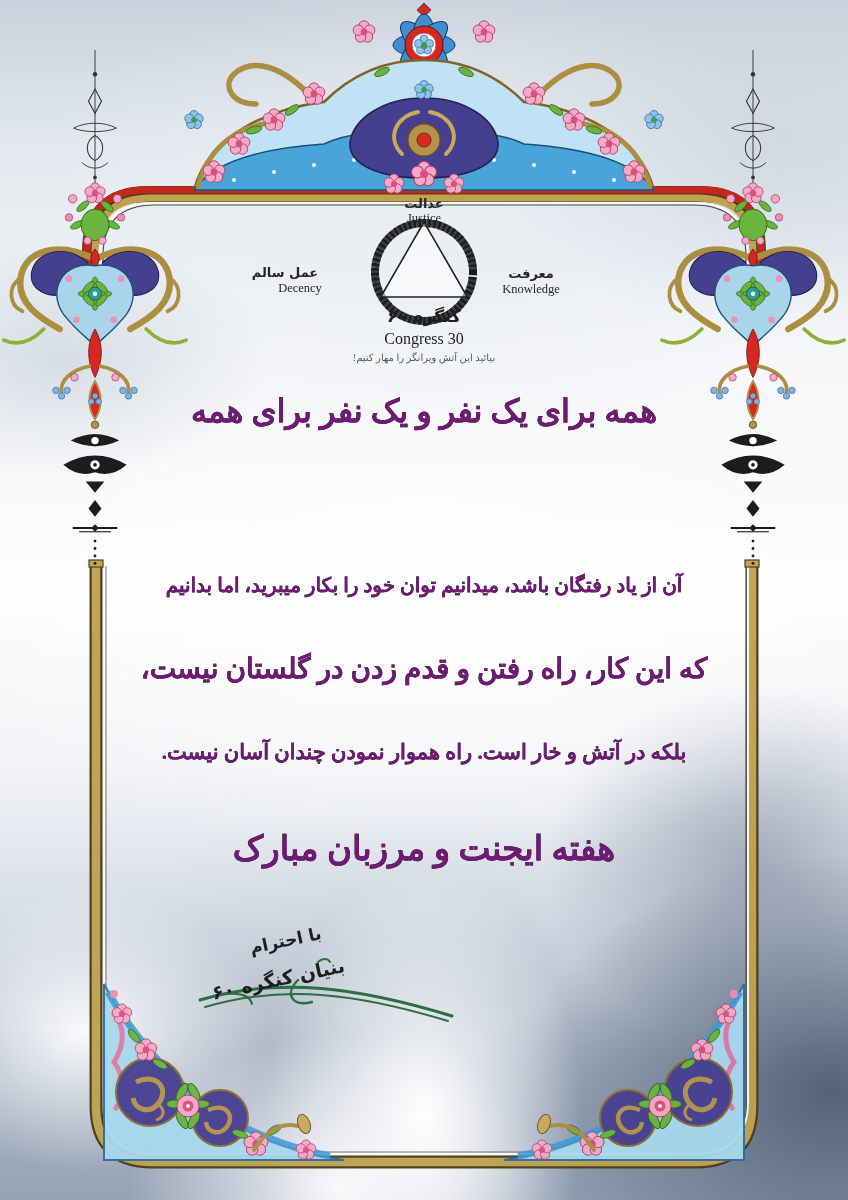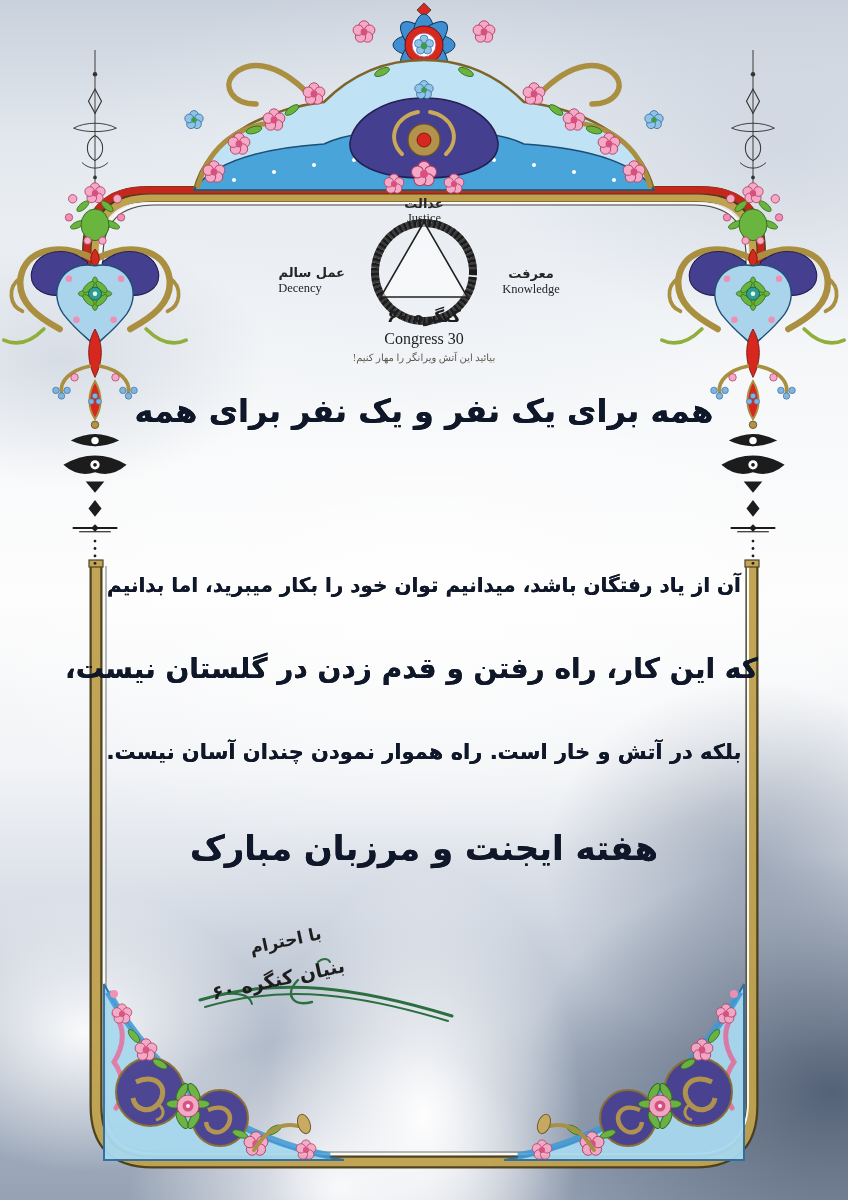--- a/index.html
+++ b/index.html
@@ -24,21 +24,21 @@
   .art{position:absolute;inset:0;z-index:1;}
   
   .txt{position:absolute;z-index:2;color:#1a1a1a;}
   .fa{direction:rtl;unicode-bidi:isolate;}
   .center{left:90px;right:90px;text-align:center;white-space:nowrap;}
   .logo-fa{font-weight:bold;font-size:13px;color:#262626;}
   .logo-en{font-family:"Liberation Serif","DejaVu Serif",serif;font-size:12.5px;color:#262626;text-align:center;}
   .congress-fa{font-weight:bold;font-size:17px;color:#1e1e1e;letter-spacing:1px;}
   .congress-en{font-family:"Liberation Serif","DejaVu Serif",serif;font-size:16px;color:#1e1e1e;}
   .tagline{font-size:10px;color:#5a564e;font-family:Liberation Serif, serif;}
-  .callig{font-weight:bold;color:#0f172a;text-shadow:0 0 .6px #151515;}
+  .callig{font-weight:bold;color:#701a75;text-shadow:0 0 .6px #151515;font-family:Liberation Serif, serif;}
   .sig-txt{font-weight:bold;color:#1d1d1d;transform:rotate(-12deg);transform-origin:left center;}
 </style>
 </head>
 <body>
 
 <div class="page">
   <div class="sky"></div>
 
   <svg class="art" width="848" height="1200" viewBox="0 0 848 1200">
     <defs>
@@ -282,21 +282,21 @@
       <path d="M 205 1007 C 285 983 362 995 448 1021" stroke-width="2"></path>
       <path d="M 214 996 C 238 991 250 995 252 1004" stroke-width="2"></path>
       <path d="M 298 980 C 284 994 292 1007 312 1002" stroke-width="2.4"></path>
       <path d="M 318 962 C 322 958 328 958 330 962" stroke-width="2"></path>
     </g>
   </svg>
 
   <div class="txt fa logo-fa center" style="top:196px">عدالت</div>
   <div class="txt logo-en center" style="top:211px">Justice</div>
 
-  <div class="txt fa logo-fa" style="left:255px;width:90px;top:265px;">عمل سالم</div>
+  <div class="txt fa logo-fa" style="left:240px;width:90px;top:265px;text-align:center">عمل سالم</div>
   <div class="txt logo-en" style="left:255px;width:90px;top:281px;text-align:center">Decency</div>
 
   <div class="txt fa logo-fa" style="left:486px;width:90px;top:266px;text-align:center">معرفت</div>
   <div class="txt logo-en" style="left:486px;width:90px;top:282px;text-align:center">Knowledge</div>
 
   <div class="txt fa congress-fa center" style="top:306px">کنگره ۶۰</div>
   <div class="txt congress-en center" style="top:330px">Congress 30</div>
   <div class="txt fa tagline center" style="top:352px">بیائید این آتش ویرانگر را مهار کنیم!</div>
 
   <div class="txt fa callig center" style="top:392px;font-size:32px">همه برای یک نفر و یک نفر برای همه</div>

